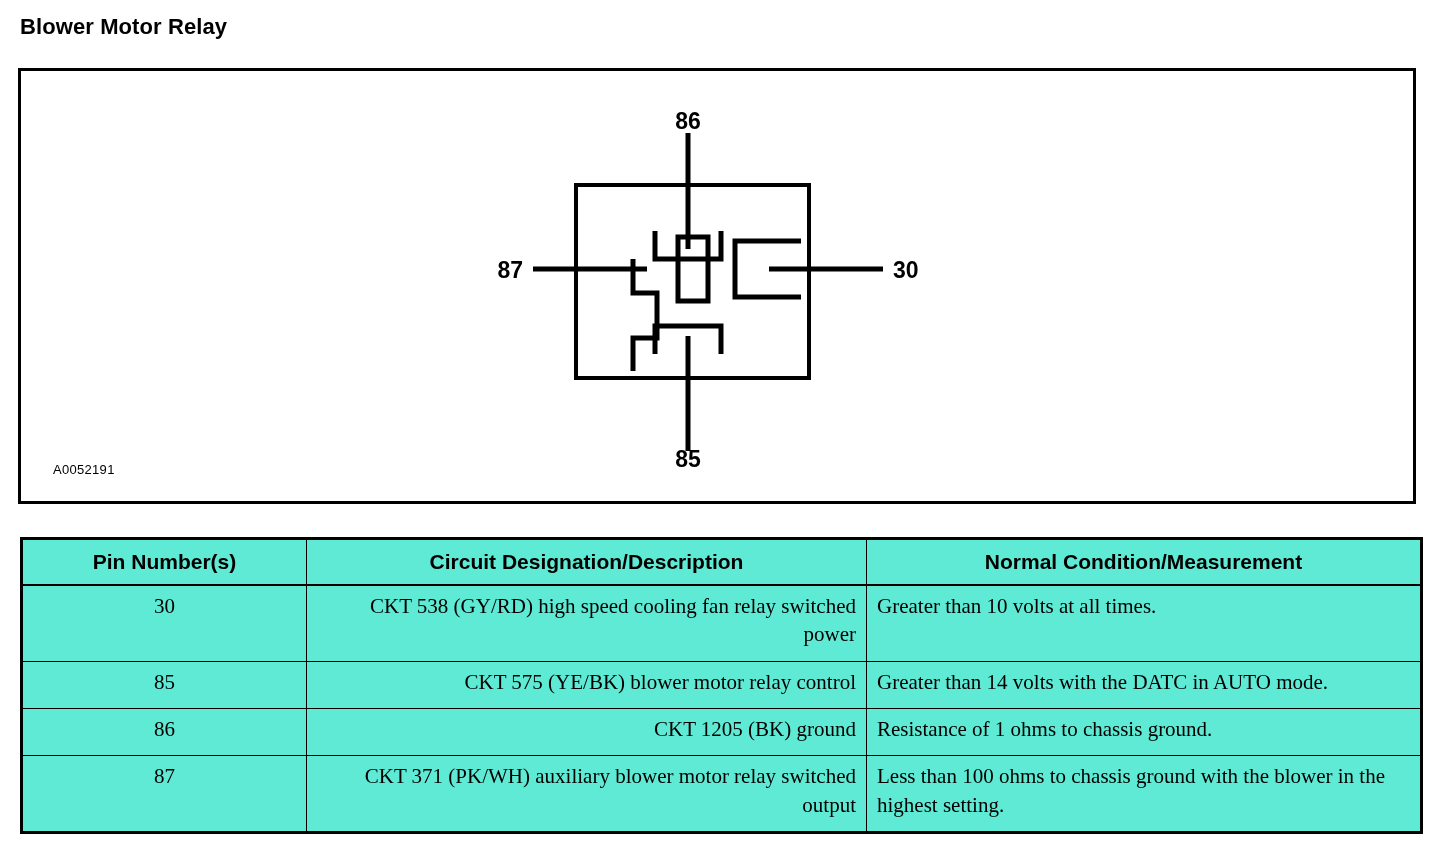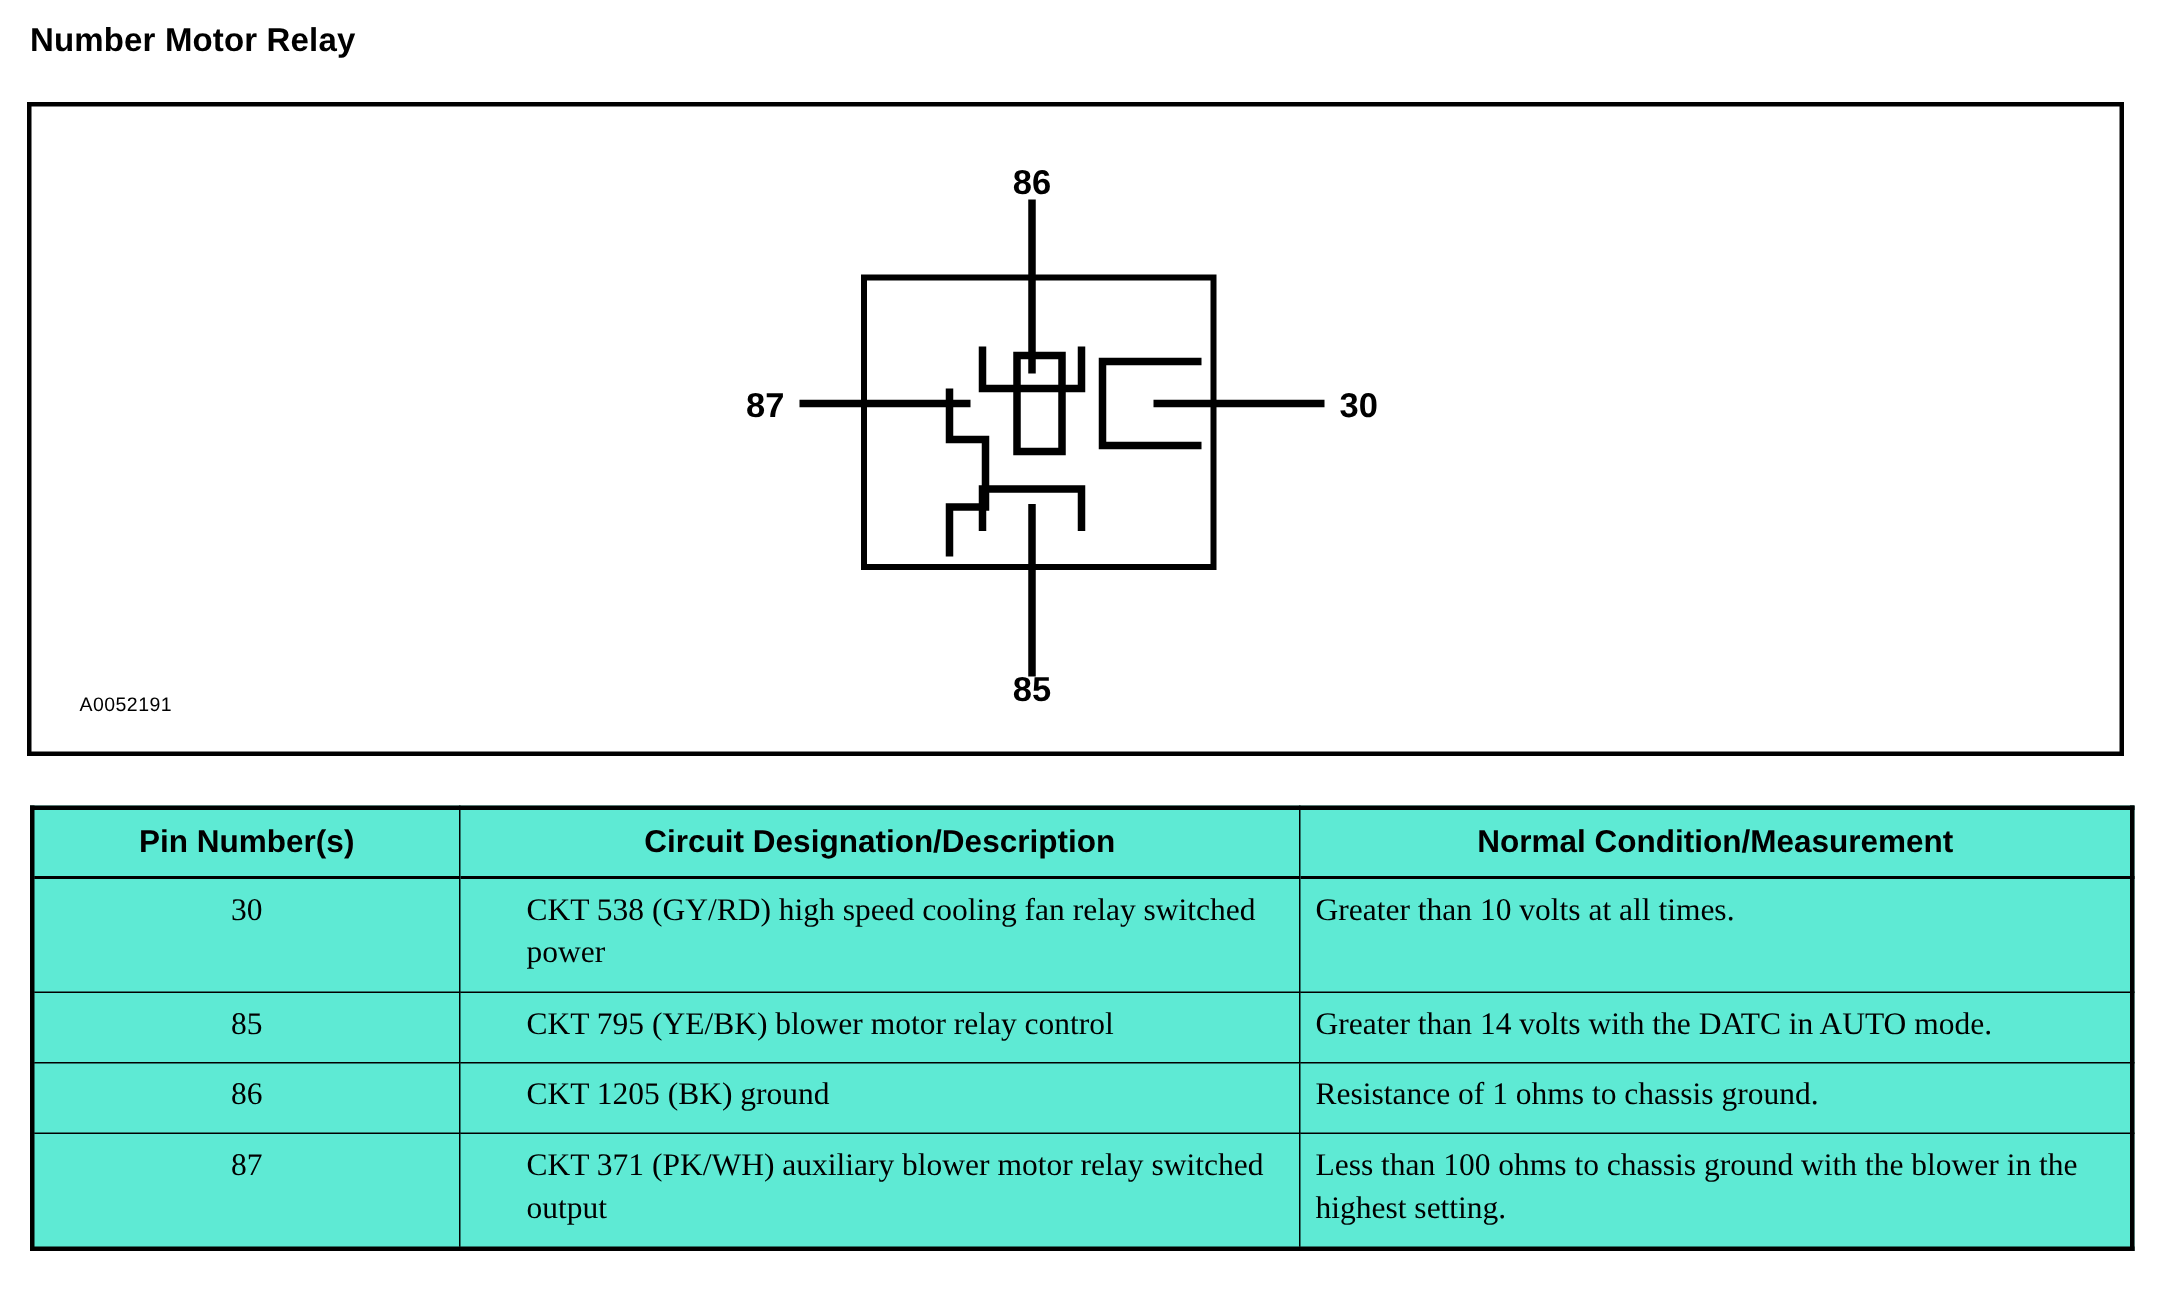--- a/index.html
+++ b/index.html
@@ -106,32 +106,32 @@
   #spec-table tbody td {
     font-family: "Liberation Serif", serif;
     font-size: 21px;
     line-height: 1.35;
     padding: 6px 10px 12px 10px;
   }
   #spec-table tbody td.cell-pin {
     text-align: center;
   }
   #spec-table tbody td.cell-desc {
-    text-align: left;
+    text-align: right;
     padding-left: 44px;
   }
   #spec-table tbody td.cell-meas {
     text-align: left;
     margin-left: 42px;
   }
 </style>
 </head>
 <body>
 
-<div id="page-title">Number Motor Relay</div>
+<div id="page-title">Blower Motor Relay</div>
 
 <div id="figure-panel">
 
   <svg id="relay-drawing" viewBox="0 0 1398 436">
 
     <rect x="555" y="114" width="233" height="193" fill="none" stroke="#000000" stroke-width="4"></rect>
 
     <path d="M 634 160 L 634 188 L 700 188 L 700 160" fill="none" stroke="#000000" stroke-width="5"></path>
 
     <line x1="667" y1="62" x2="667" y2="178" stroke="#000000" stroke-width="5"></line>
@@ -176,21 +176,21 @@
     </tr>
   </thead>
   <tbody>
     <tr>
       <td class="cell-pin">30</td>
       <td class="cell-desc">CKT 538 (GY/RD) high speed cooling fan relay switched power</td>
       <td class="cell-meas">Greater than 10 volts at all times.</td>
     </tr>
     <tr>
       <td class="cell-pin">85</td>
-      <td class="cell-desc">CKT 795 (YE/BK) blower motor relay control</td>
+      <td class="cell-desc">CKT 575 (YE/BK) blower motor relay control</td>
       <td class="cell-meas">Greater than 14 volts with the DATC in AUTO mode.</td>
     </tr>
     <tr>
       <td class="cell-pin">86</td>
       <td class="cell-desc">CKT 1205 (BK) ground</td>
       <td class="cell-meas">Resistance of 1 ohms to chassis ground.</td>
     </tr>
     <tr>
       <td class="cell-pin">87</td>
       <td class="cell-desc">CKT 371 (PK/WH) auxiliary blower motor relay switched output</td>

